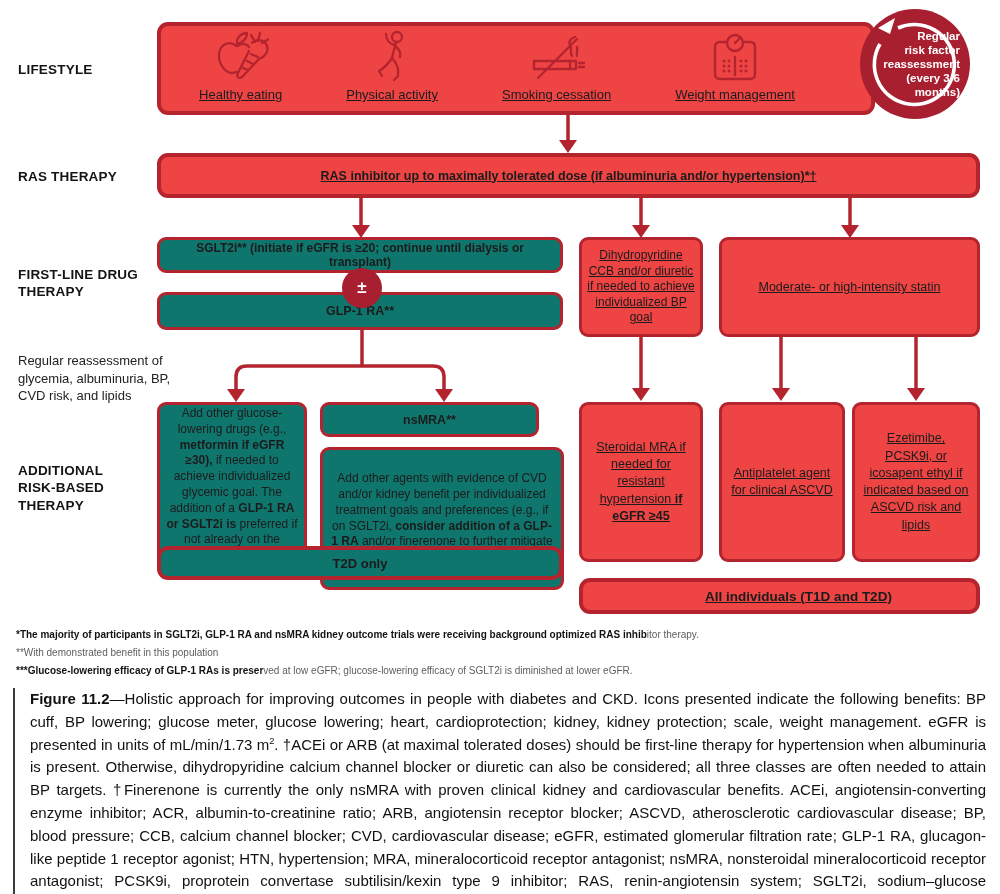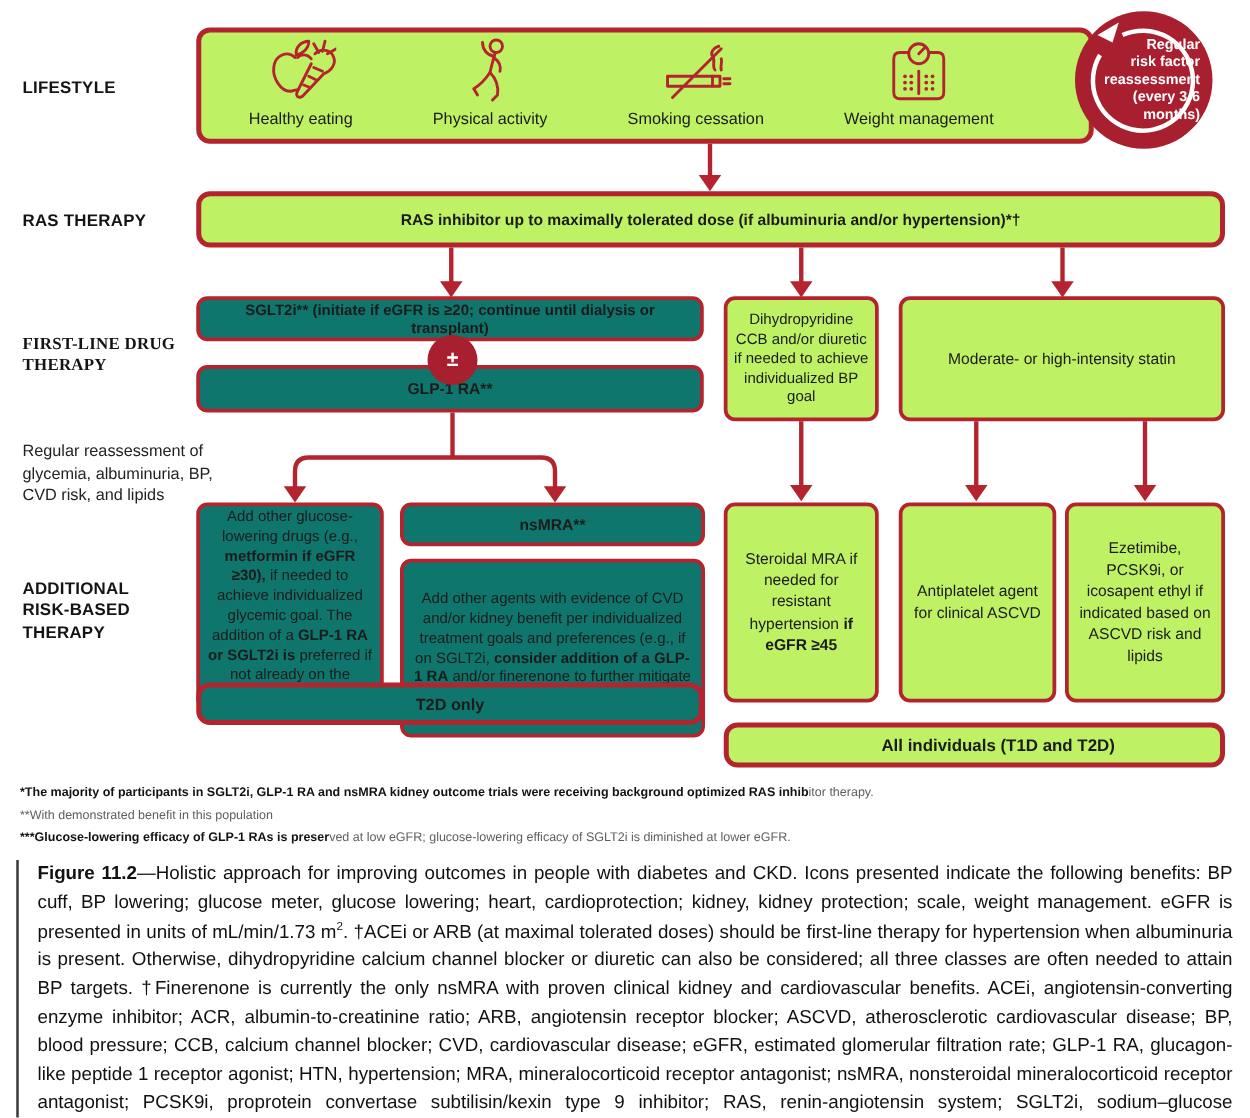--- a/index.html
+++ b/index.html
@@ -1,20 +1,20 @@
 <!DOCTYPE html>
 <html><head>
 <meta charset="utf-8">
 <style>
   * { margin:0; padding:0; box-sizing:border-box; }
   body { background:#fff; font-family:"Liberation Sans","DejaVu Sans",sans-serif; }
   .stage { position:relative; width:1000px; height:894px; background:#fff; color:#1b1b1b; overflow:hidden; }
   svg.connectors { position:absolute; left:0; top:0; pointer-events:none; }
   .box { position:absolute; border:3px solid #b3242f; border-radius:9px; display:flex; align-items:center; justify-content:center; text-align:center; z-index:1; }
-  .pink { background:#bef264; }
+  .pink { background:#ef4444;text-decoration:underline; }
   .blue { background:#0f766e; }
   .thick { border-width:4px; border-radius:11px; }
   .side-label { position:absolute; left:18px; font-weight:700; font-size:13.5px; letter-spacing:.2px; color:#141414; line-height:1.28; }
   .side-note { position:absolute; left:18px; font-size:13px; color:#222; line-height:1.35; }
   .life-row { display:flex; width:100%; height:100%; align-items:stretch; justify-content:space-around; padding:8px 44px 9px 6px; }
   .life-item { display:flex; flex-direction:column; align-items:center; justify-content:flex-end; gap:5px; }
   .life-label { font-size:13px; color:#1b1b1b; white-space:nowrap; }
   .icon svg { display:block; }
   .icon path, .icon circle { fill:none; stroke:#b3242f; stroke-width:2.3; stroke-linecap:round; stroke-linejoin:round; }
   .icon .dot { fill:#b3242f; stroke:none; }
@@ -22,30 +22,30 @@
   #badge .ring { position:absolute; inset:0; }
   .badge-text { position:relative; width:90px; text-align:right; color:#fff; font-weight:700; font-size:11.5px; line-height:1.22; z-index:1; }
   #pm-circle { position:absolute; left:342px; top:268px; width:40px; height:40px; border-radius:50%; background:#a81f30; color:#fff; font-weight:700; font-size:17px; display:flex; align-items:center; justify-content:center; z-index:2; }
   #box-lifestyle { left:157px; top:22px; width:718px; height:93px; }
   #box-ras { left:157px; top:153px; width:823px; height:45px; font-size:12.5px; font-weight:600; }
   #box-sglt2i { left:157px; top:237px; width:406px; height:36px; font-size:12px; font-weight:600; padding:0 6px; line-height:1.2; }
   #box-glp1 { left:157px; top:292px; width:406px; height:38px; font-size:12.5px; font-weight:600; }
   #box-ccb { left:579px; top:237px; width:124px; height:100px; font-size:12px; line-height:1.3; padding:0 5px; }
   #box-statin { left:719px; top:237px; width:261px; height:100px; font-size:12.5px; }
   #box-glucose { left:157px; top:402px; width:150px; height:166px; font-size:12px; line-height:1.32; padding:0 6px; }
-  #box-nsmra { left:320px; top:402px; width:244px; height:35px; font-size:12.5px; font-weight:600;text-align:center; }
+  #box-nsmra { left:320px; top:402px; width:219px; height:35px; font-size:12.5px; font-weight:600;text-align:center; }
   #box-agents { left:320px; top:447px; width:244px; height:143px; font-size:12px; line-height:1.32; padding:0 8px; }
   #box-steroidal { left:579px; top:402px; width:124px; height:160px; font-size:12.5px; line-height:1.38; padding:0 7px; }
   #box-antiplatelet { left:719px; top:402px; width:126px; height:160px; font-size:12.5px; line-height:1.38; padding:0 9px; }
   #box-ezetimibe { left:852px; top:402px; width:128px; height:160px; font-size:12.5px; line-height:1.38; padding:0 7px; }
   #box-t2d { left:157px; top:546px; width:406px; height:34px; font-size:13px; font-weight:600; }
   #box-all { left:579px; top:578px; width:401px; height:36px; font-size:13.5px; font-weight:700;padding-left:38px; }
   #lbl-lifestyle { top:61px; }
   #lbl-ras { top:168px; }
-  #lbl-firstline { top:266px; width:132px;font-family:Liberation Serif, serif; }
+  #lbl-firstline { top:266px; width:132px; }
   #note-reassess { top:352px; width:160px; }
   #lbl-additional { top:462px; width:120px; }
   .fn { position:absolute; left:16px; font-size:10px; white-space:nowrap; }
   .fn span { color:#5e5e5e; }
   .fn .b { color:#121212; }
   #fn1 { top:629px; } #fn2 { top:647px; } #fn3 { top:665px; }
   #caption { position:absolute; left:13px; top:688px; width:973px; border-left:2px solid #3a3a3a; padding-left:15px; }
   #caption p { font-size:15px; line-height:1.52; text-align:justify; color:#111; }
   .b { font-weight:700; }
   sup { font-size:0.62em; }

